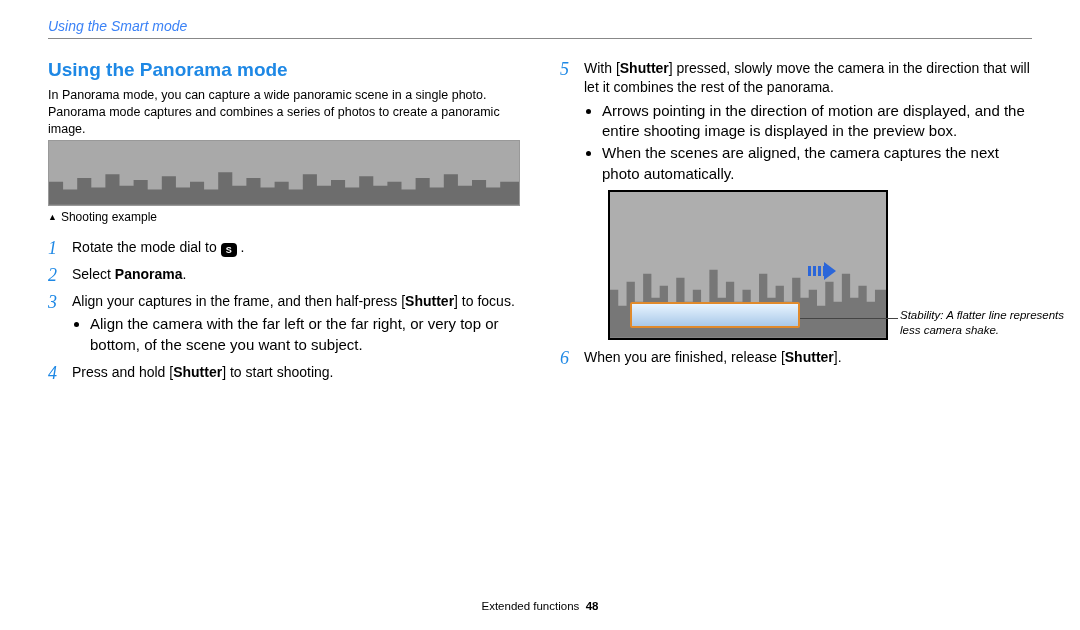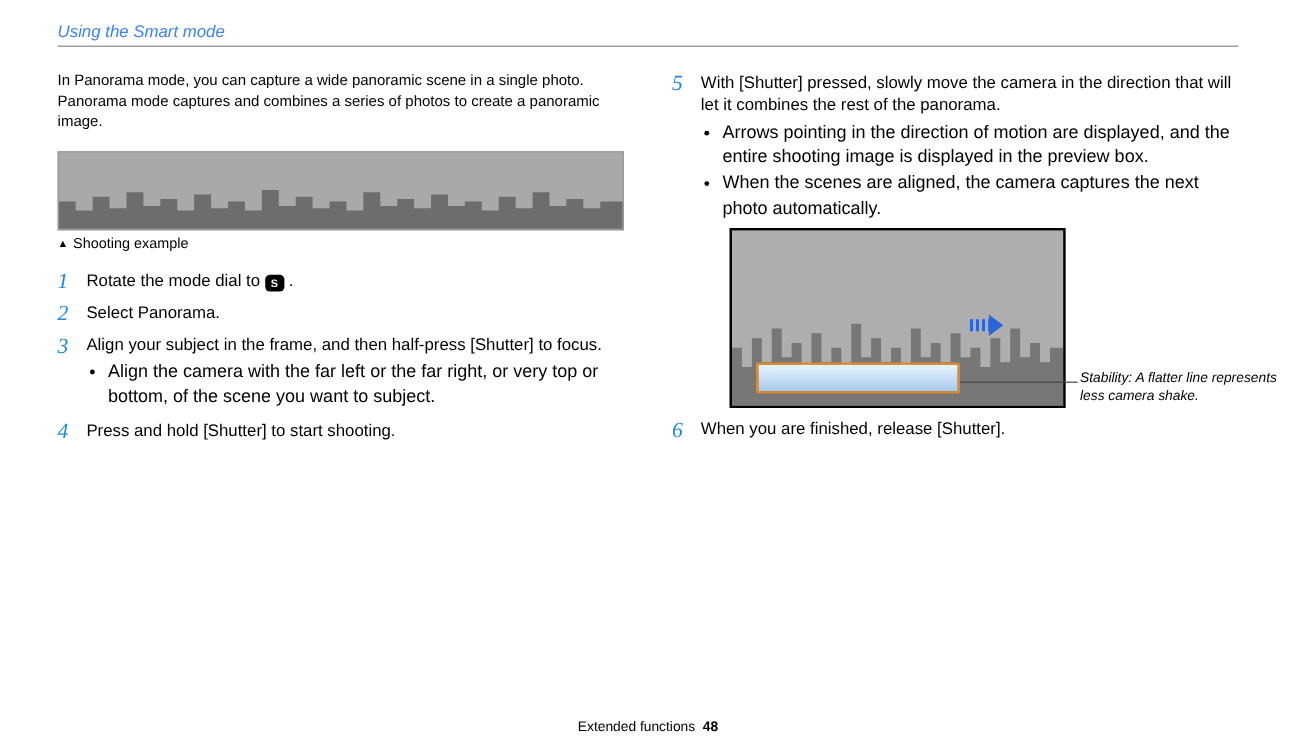--- a/index.html
+++ b/index.html
@@ -30,21 +30,21 @@
   .col { flex: 1; }
   h2.section-title {
     color: #1e88e5;
     font-size: 19px;
     font-weight: 600;
     margin-bottom: 6px;
   }
   .intro {
     font-size: 12.5px;
     line-height: 1.35;
-    margin-bottom: 16px;
+    margin-bottom: 2px;
   }
   .pano-img {
     border: 1px solid #999;
     width: 100%;
     height: 66px;
     background: #a9a9a9;
     position: relative;
     overflow: hidden;
     margin-bottom: 4px;
   }
@@ -182,47 +182,48 @@
     line-height: 1.3;
   }
   .footer {
     position: absolute;
     bottom: 18px;
     left: 0; right: 0;
     text-align: center;
     font-size: 11.5px;
   }
   .footer .pg { font-weight: 700; }
-  b { font-weight: 400; }
+  b { font-weight: 700; }
 </style>
 </head>
 <body>
 
 <div class="header">Using the Smart mode</div>
 <hr class="rule">
 
 <div class="columns">
 
   <div class="col">
+    <h2 class="section-title">Using the Panorama mode</h2>
     <p class="intro">In Panorama mode, you can capture a wide panoramic scene in a single photo. Panorama mode captures and combines a series of photos to create a panoramic image.</p>
 
     <div class="pano-img">
       <div class="skyline"></div>
     </div>
     <div class="caption">Shooting example</div>
 
     <ol class="steps">
       <li>
         <span>Rotate the mode dial to </span><span class="s-icon">S</span><span> .</span>
       </li>
       <li>
         <span>Select </span><b>Panorama</b><span>.</span>
       </li>
       <li>
-        <span>Align your subject in the frame, and then half-press [</span><b>Shutter</b><span>] to focus.</span>
+        <span>Align your captures in the frame, and then half-press [</span><b>Shutter</b><span>] to focus.</span>
         <ul class="sub">
           <li>Align the camera with the far left or the far right, or very top or bottom, of the scene you want to subject.</li>
         </ul>
       </li>
       <li>
         <span>Press and hold [</span><b>Shutter</b><span>] to start shooting.</span>
       </li>
     </ol>
   </div>
 

